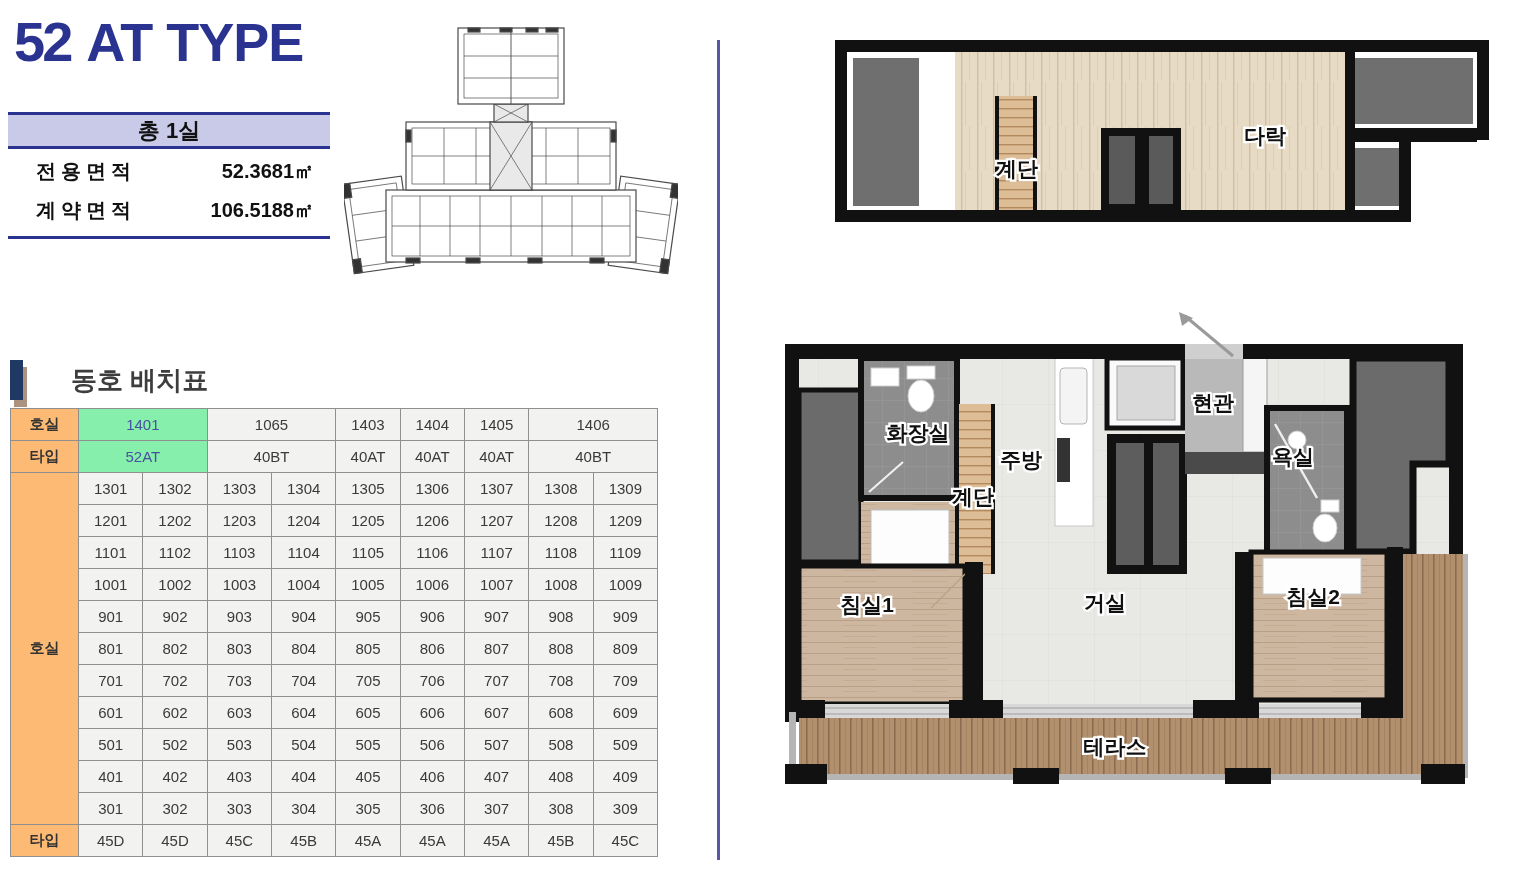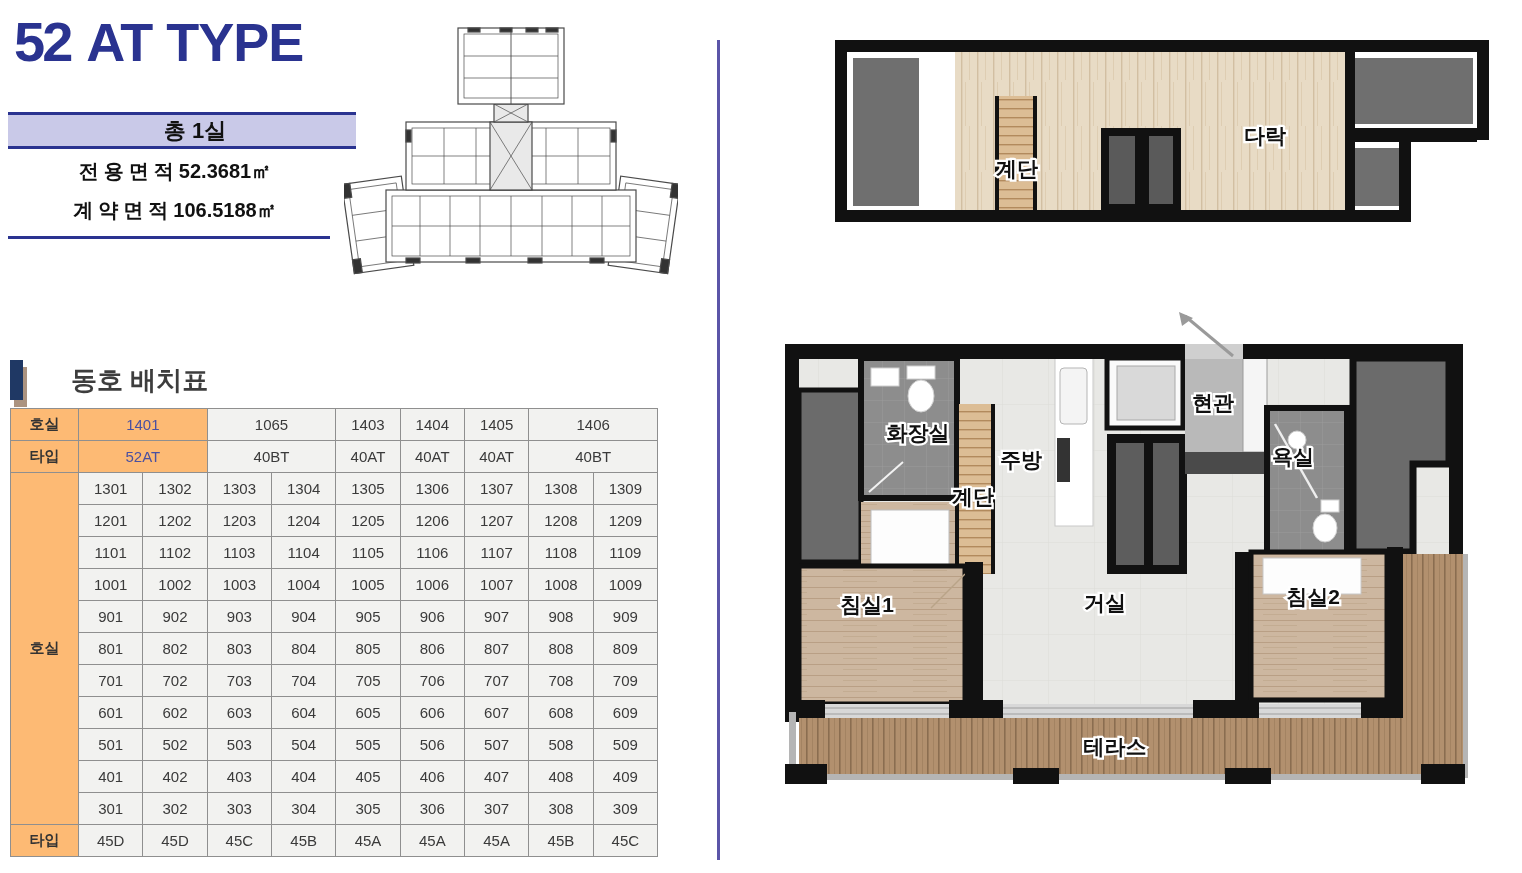--- a/index.html
+++ b/index.html
@@ -5,39 +5,39 @@
   html,body{margin:0;padding:0;background:#fff;}
   body{font-family:"Liberation Sans","DejaVu Sans",sans-serif;}
   #page{position:relative;width:1522px;height:873px;background:#fff;overflow:hidden;}
 
   
   .title-wrap{position:absolute;left:14px;top:14px;width:320px;display:flex;align-items:baseline;color:#2a3390;}
   .title-num{font-size:56px;font-weight:800;letter-spacing:-3px;line-height:1;}
   .title-suffix{font-size:54px;font-weight:800;letter-spacing:-1px;line-height:1;margin-left:16px;}
   .banner{position:absolute;left:8px;top:112px;width:322px;height:31px;background:#c9c9e8;
           border-top:3px solid #2a3390;border-bottom:3px solid #2a3390;
-          display:flex;align-items:center;justify-content:center;font-size:22px;font-weight:700;color:#111;padding-left:26px;}
+          display:flex;align-items:center;justify-content:center;font-size:22px;font-weight:700;color:#111;}
   .area-table{position:absolute;left:8px;top:152px;width:322px;border-bottom:3px solid #2a3390;padding-bottom:6px;}
-  .area-row{display:flex;justify-content:center;align-items:center;height:39px;padding:0 16px 0 28px;}
+  .area-row{display:flex;justify-content:space-between;align-items:center;height:39px;padding:0 16px 0 28px;}
   .area-label{font-size:20px;font-weight:700;color:#111;letter-spacing:5px;}
   .area-value{font-size:20px;font-weight:700;color:#111;}
 
   .overview{position:absolute;left:344px;top:20px;width:334px;height:266px;}
 
   .section-head{position:absolute;left:10px;top:360px;display:flex;align-items:center;}
   .section-bar{position:relative;width:15px;height:41px;margin-right:14px;}
   .section-bar .shadow{position:absolute;left:4px;top:7px;width:13px;height:40px;background:#ab9380;}
   .section-bar .bar{position:absolute;left:0;top:0;width:13px;height:40px;background:#1f3864;}
   .section-title{font-size:26px;font-weight:600;color:#3d3d3d;margin-left:32px;}
 
   table.unit{position:absolute;left:10px;top:408px;width:648px;border-collapse:collapse;table-layout:fixed;}
   table.unit td{border:1px solid #8f8f8f;height:31px;text-align:center;vertical-align:middle;
                 font-size:15px;color:#3a3a3a;background:#f2f2f0;padding:0;}
   table.unit td.lbl{background:#fdba74;color:#333;font-weight:bold;}
-  table.unit td.hl{background:#fdba74;color:#4a50a0;}
+  table.unit td.hl{background:#86efac;color:#4a50a0;}
 
   .divider{position:absolute;left:717px;top:40px;width:3px;height:820px;background:#5b55a8;}
 
   
   .attic-plan{position:absolute;left:833px;top:36px;width:660px;height:192px;}
   .main-plan{position:absolute;left:773px;top:312px;width:722px;height:524px;}
 
   .plan-label{font-size:21px;font-weight:700;fill:#101010;stroke:#ffffff;stroke-width:4.5px;
               paint-order:stroke fill;text-anchor:middle;font-family:"Liberation Sans","DejaVu Sans",sans-serif;}
 </style>

